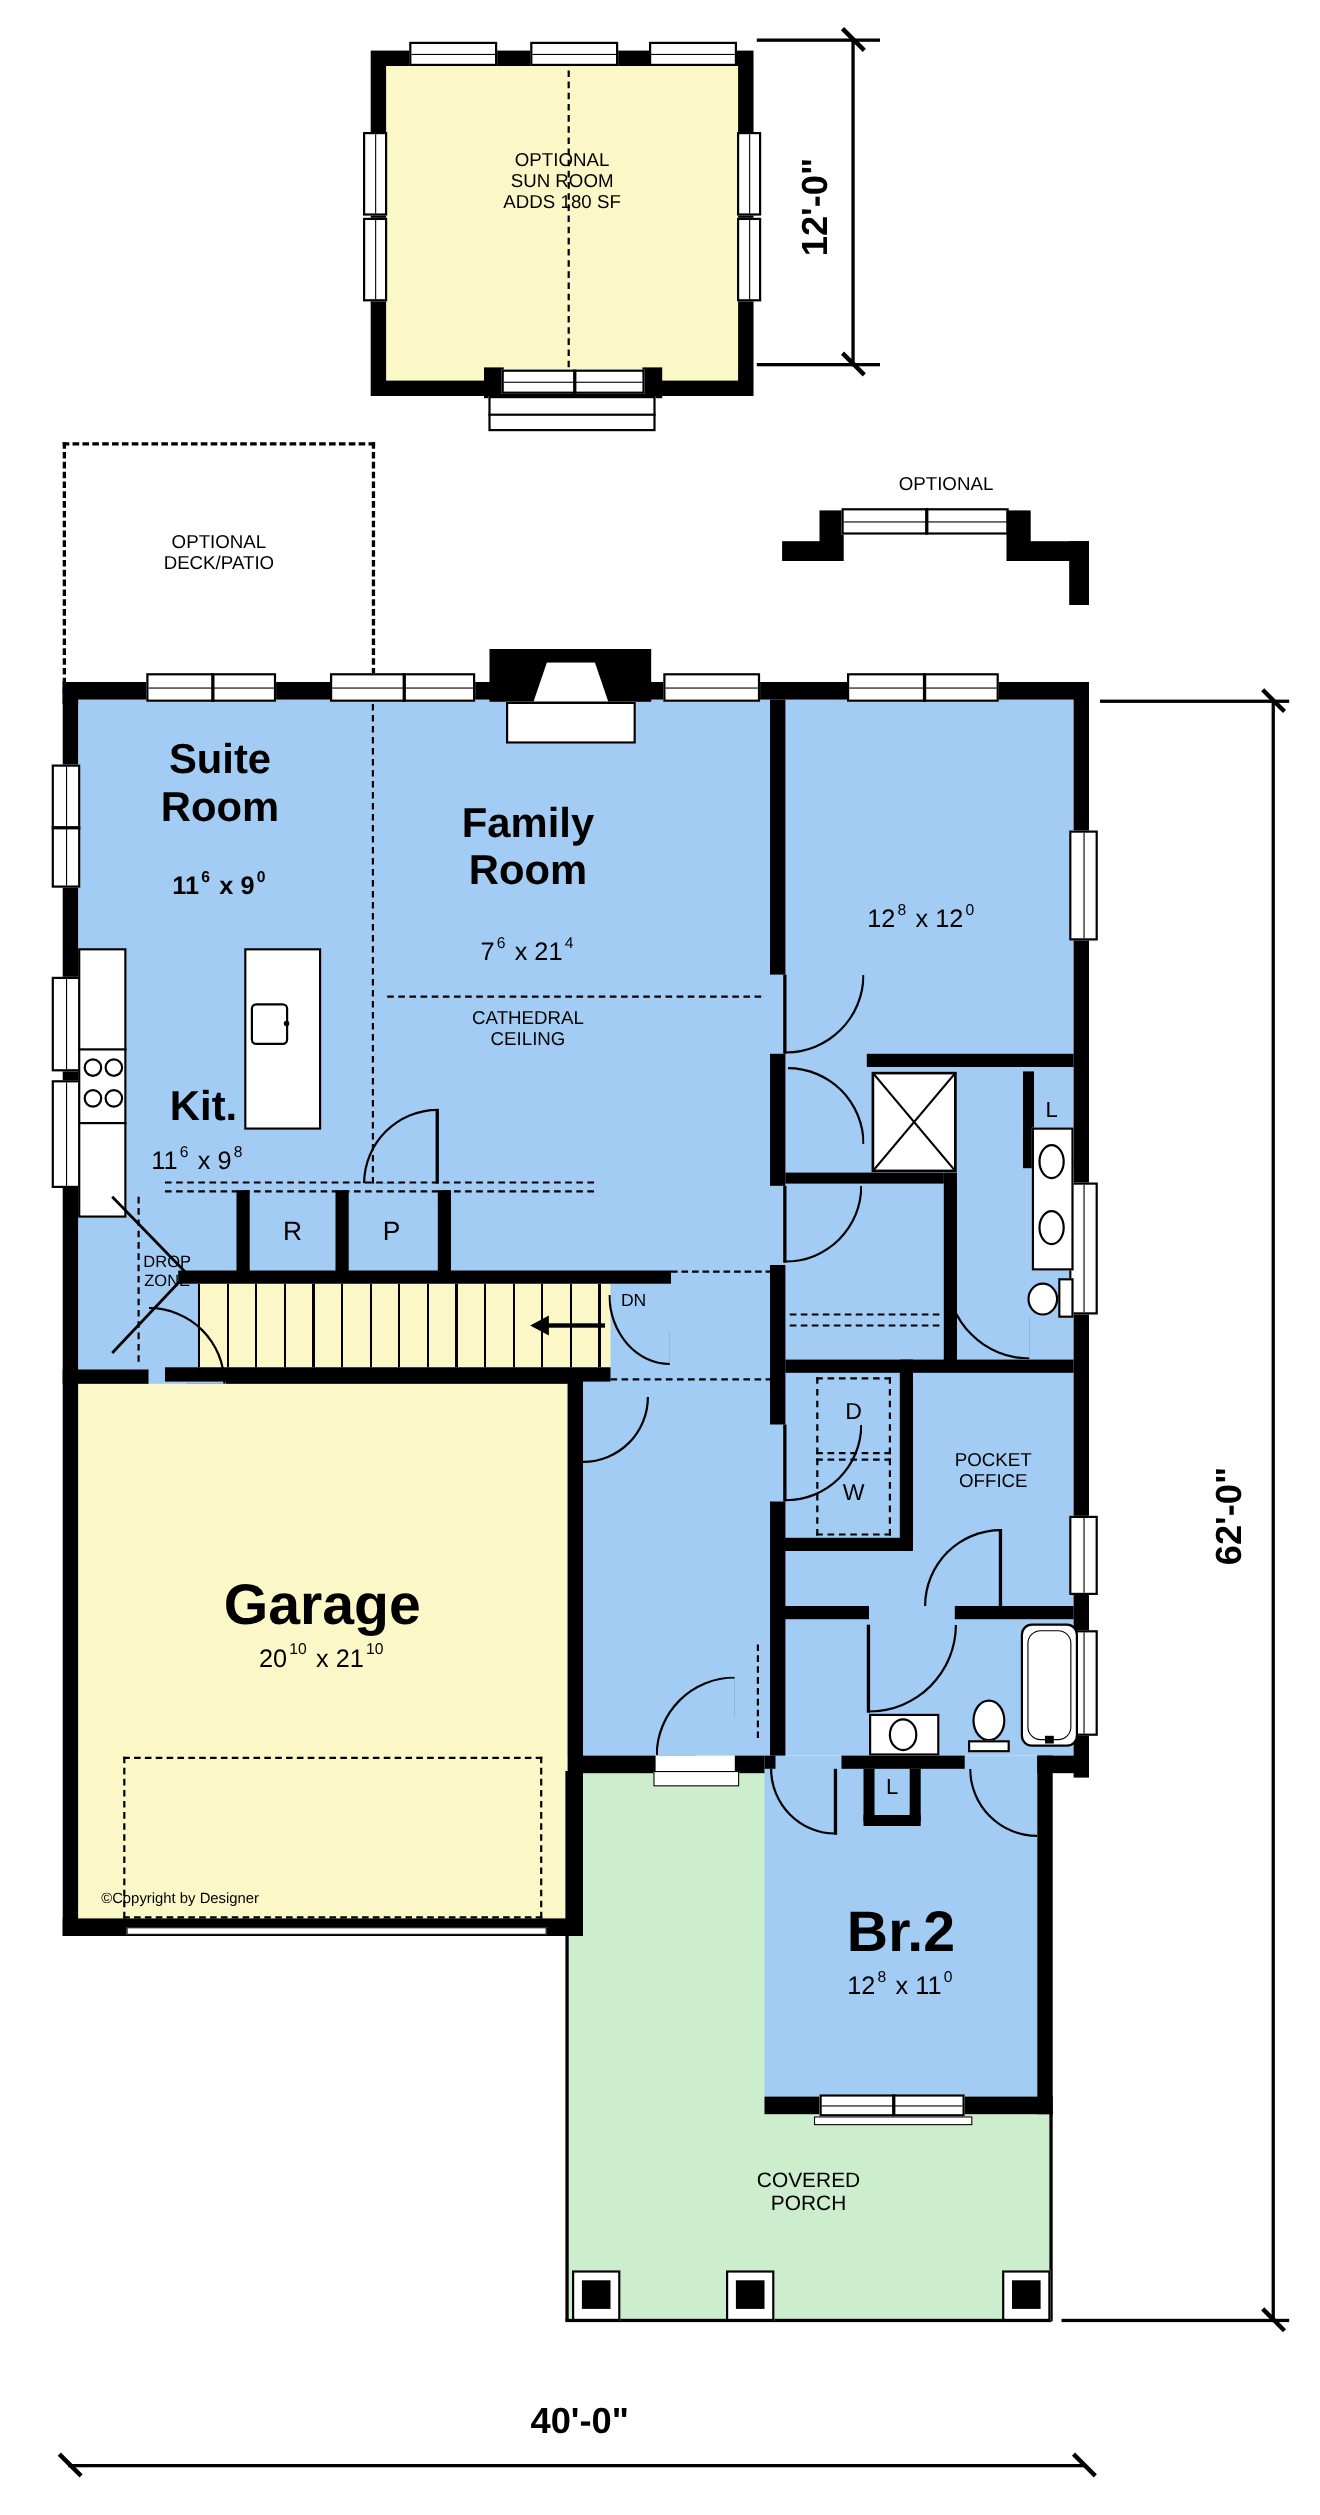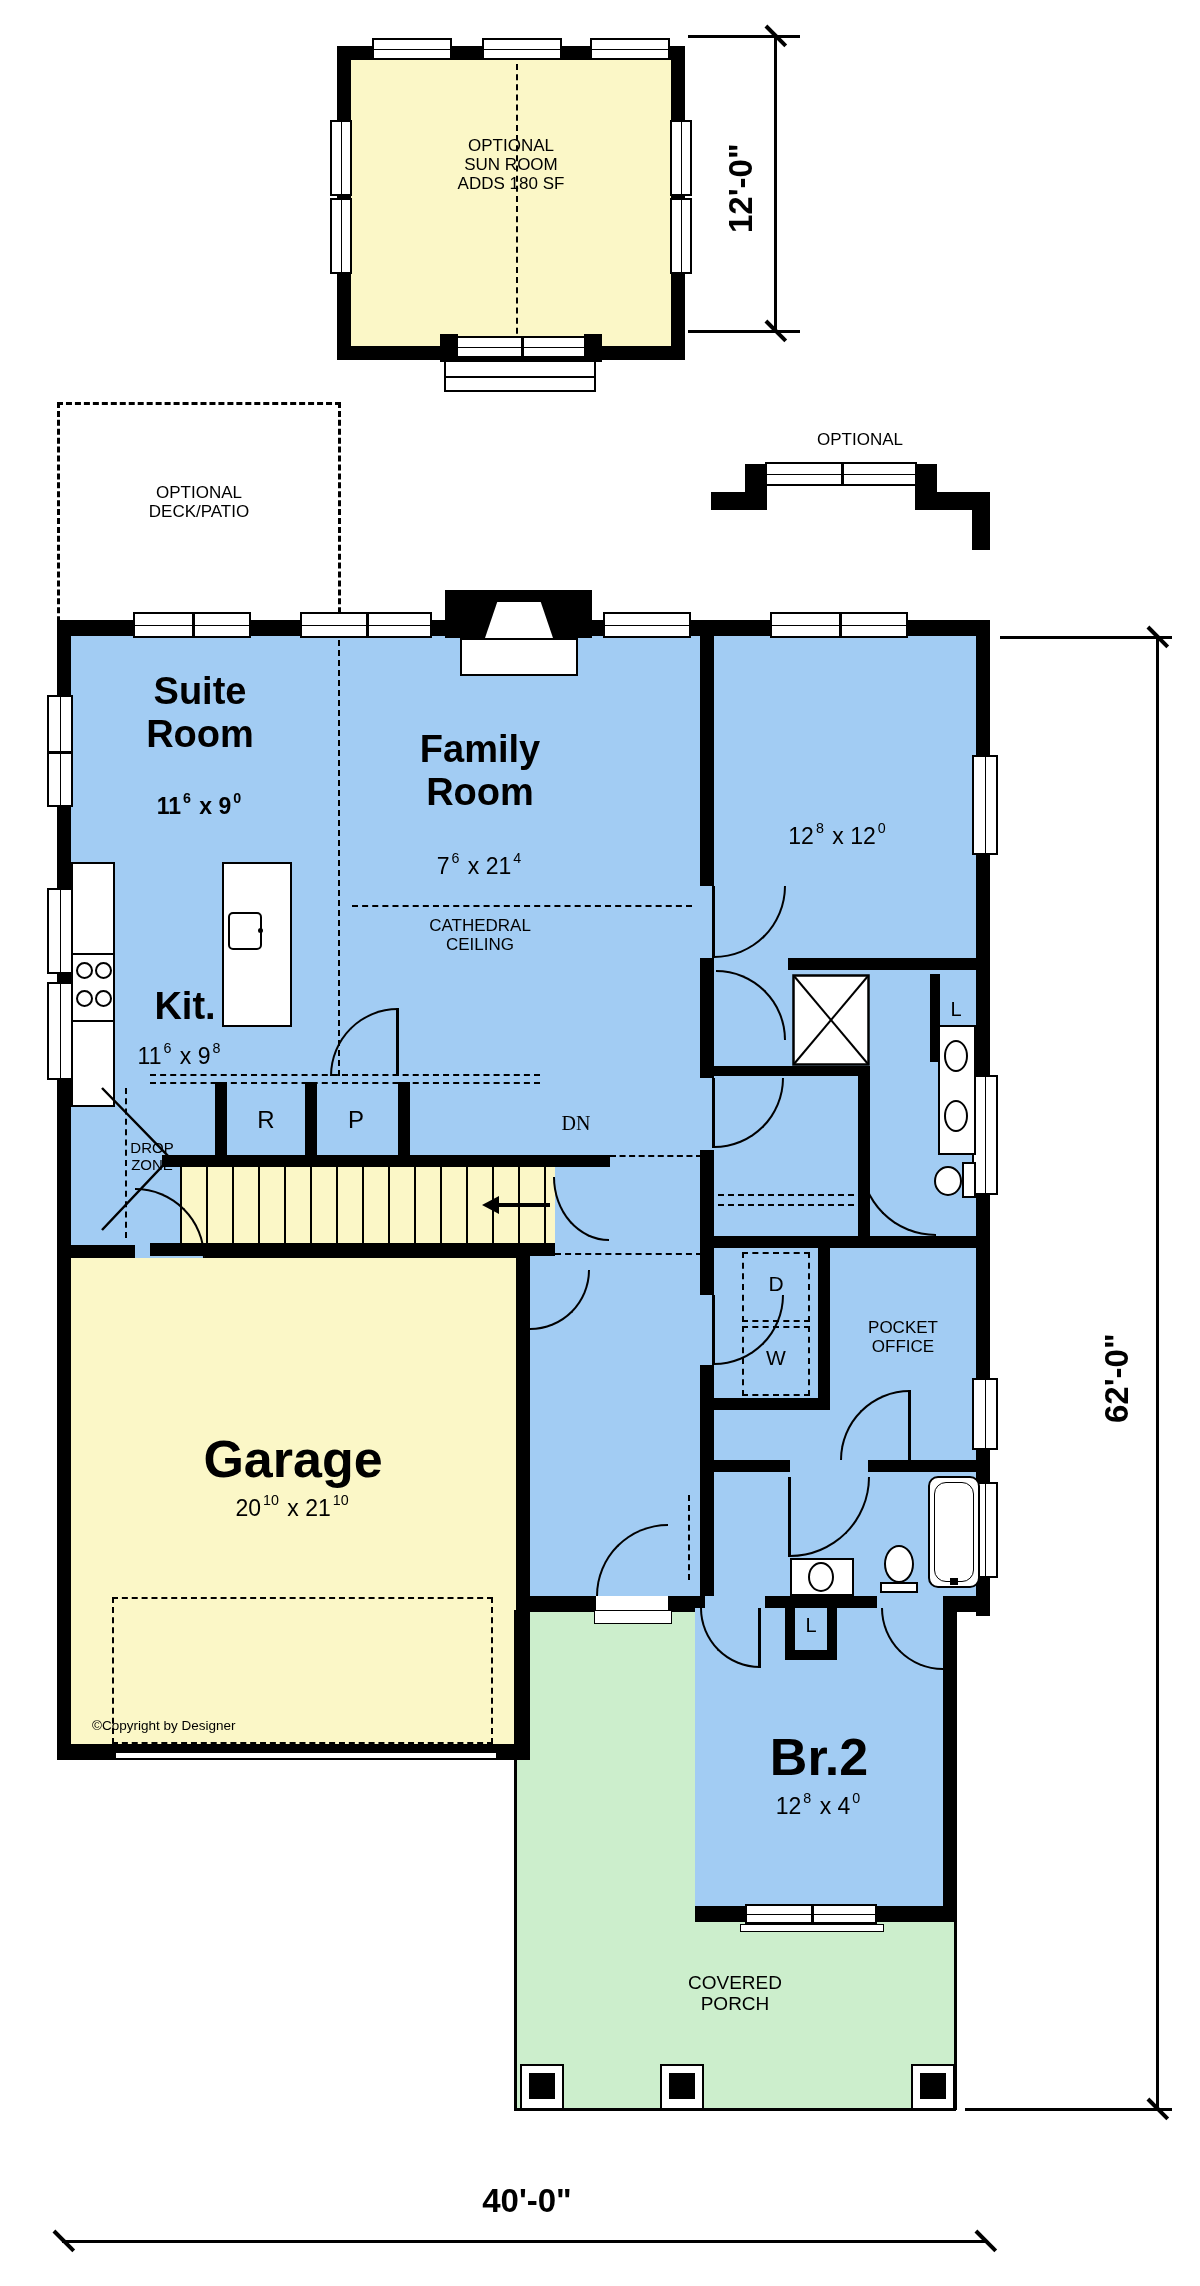--- a/index.html
+++ b/index.html
@@ -278,33 +278,33 @@
     <span>x 9</span><sup>8</sup>
   </div>
   <div class="lbl room-name big" style="left:148px;top:1430px;width:290px;">Garage</div>
   <div class="size" style="left:148px;top:1494px;width:290px;">
     <span>20</span><sup>10</sup>
     <span>x 21</span><sup>10</sup>
   </div>
   <div class="lbl room-name big" style="left:719px;top:1728px;width:200px;">Br.2</div>
   <div class="size" style="left:719px;top:1792px;width:200px;">
     <span>12</span><sup>8</sup>
-    <span>x 4</span><sup>0</sup>
+    <span>x 11</span><sup>0</sup>
   </div>
   <div class="lbl note" style="left:833px;top:1318px;width:140px;">POCKET
 OFFICE</div>
   <div class="lbl note sm" style="left:92px;top:1140px;width:120px;">DROP
 ZONE</div>
   <div class="lbl note" style="left:630px;top:1972px;width:210px;font-size:19px;">COVERED
 PORCH</div>
   <div class="lbl" style="left:92px;top:1718px;width:280px;font-size:13.5px;text-align:left;">©Copyright by Designer</div>
 
   <div class="marker" style="left:238px;top:1106px;width:56px;">R</div>
   <div class="marker" style="left:328px;top:1106px;width:56px;">P</div>
-  <div class="marker" style="left:552px;top:1112px;width:48px;font-size:20px;font-family:Liberation Serif, serif;">DN</div>
+  <div class="marker" style="left:552px;top:1174px;width:48px;font-size:16px;">DN</div>
   <div class="marker" style="left:748px;top:1272px;width:56px;font-size:21px;">D</div>
   <div class="marker" style="left:748px;top:1346px;width:56px;font-size:21px;">W</div>
   <div class="marker" style="left:936px;top:998px;width:40px;font-size:20px;">L</div>
   <div class="marker" style="left:789px;top:1614px;width:44px;font-size:20px;">L</div>
 
   <div class="dim-line" style="left:1000px;top:636px;width:172px;height:3px;"></div>
   <div class="dim-line" style="left:965px;top:2108px;width:207px;height:3px;"></div>
   <div class="dim-line" style="left:1156px;top:636px;width:3px;height:1475px;"></div>
   <div class="slash" style="left:1144px;top:635px;"></div>
   <div class="slash" style="left:1144px;top:2107px;"></div>

